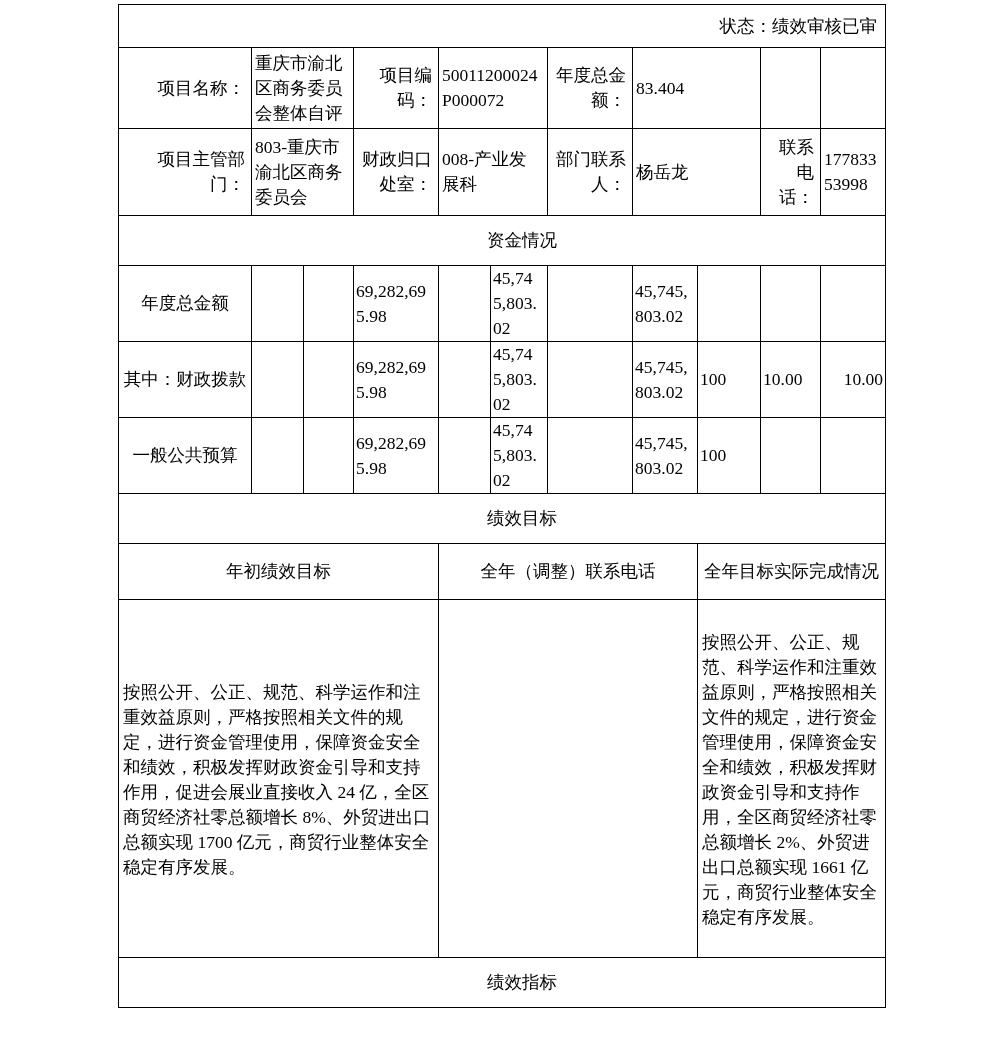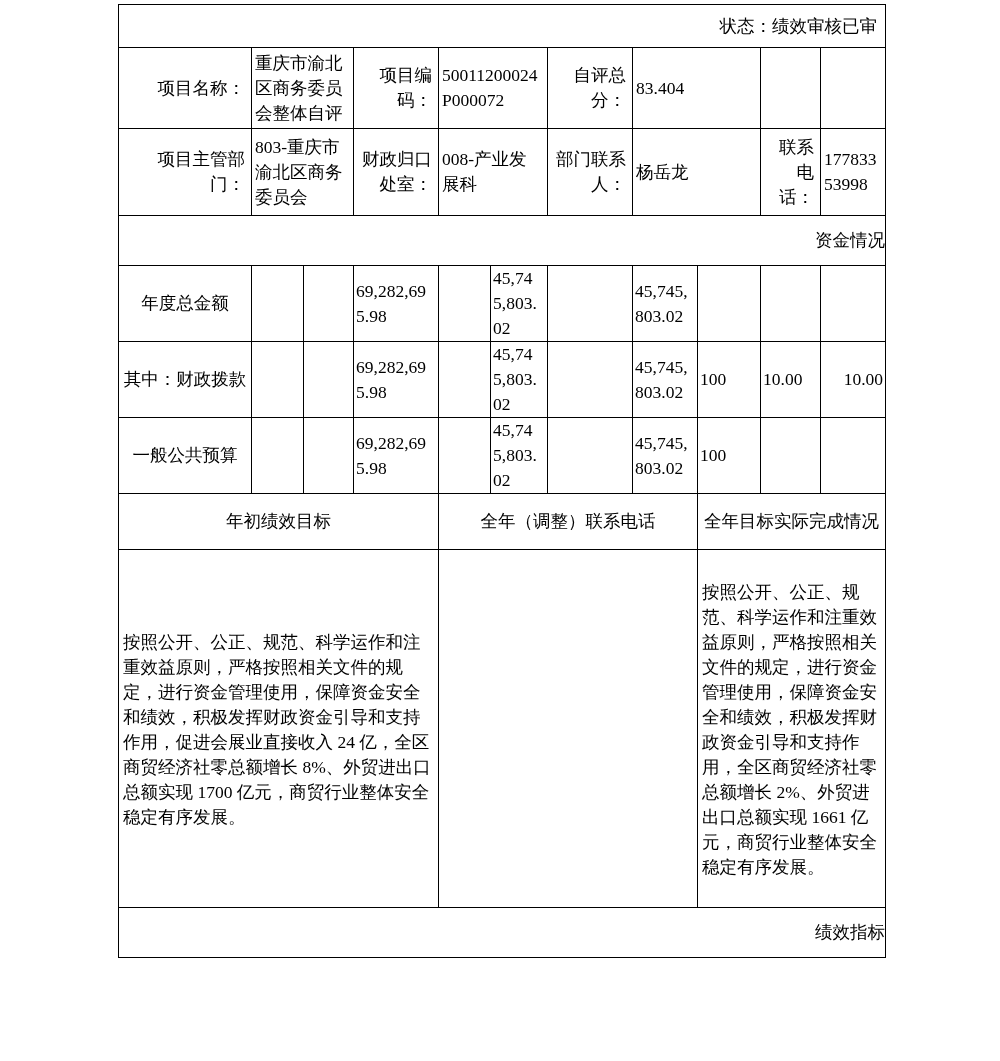--- a/index.html
+++ b/index.html
@@ -29,21 +29,21 @@
   tr.h81  { height:81px; }
   tr.h87  { height:87px; }
   tr.h50  { height:50px; }
   tr.h60  { height:60px; }
   tr.h45  { height:45px; }
   tr.h46  { height:46px; }
   tr.h56  { height:56px;padding-left:21px; }
   tr.h358 { height:358px; }
 
   td.status { text-align:right; padding:0 8px; }
-  td.sec    { text-align:right;padding-left:40px; }
+  td.sec    { text-align:center;padding-left:40px; }
   td.lbl    { text-align:right; padding:0 6px; }
   td.val    { text-align:left; padding:0 3px; word-break:break-all; }
   td.ctr    { text-align:center; padding:0 2px; }
   td.rowlbl { text-align:center; padding:0 2px; }
   td.num    { text-align:left; padding:0 2px; word-break:break-all; line-height:20px; }
   td.numr   { text-align:right; padding:0 2px; word-break:break-all; line-height:20px; }
   td.goal   {
     vertical-align:top;
     text-align:left;
     padding:3px 1px 0 4px;
@@ -72,21 +72,21 @@
     <tbody>
         <tr class="h43">
       <td colspan="11" class="status">状态：绩效审核已审</td>
     </tr>
 
     <tr class="h81">
       <td class="lbl">项目名称：</td>
       <td colspan="2" class="val">重庆市渝北区商务委员会整体自评</td>
       <td class="lbl">项目编码：</td>
       <td colspan="2" class="val">50011200024P000072</td>
-      <td class="lbl">自评总分：</td>
+      <td class="lbl">年度总金额：</td>
       <td colspan="2" class="val">83.404</td>
       <td></td>
       <td></td>
     </tr>
 
     <tr class="h87">
       <td class="lbl">项目主管部门：</td>
       <td colspan="2" class="val">803-重庆市渝北区商务委员会</td>
       <td class="lbl">财政归口处室：</td>
       <td colspan="2" class="val">008-产业发展科</td>
@@ -134,20 +134,23 @@
       <td class="num">69,282,695.98</td>
       <td></td>
       <td class="num">45,745,803.02</td>
       <td></td>
       <td class="num">45,745,803.02</td>
       <td class="num">100</td>
       <td class="num"></td>
       <td class="numr"></td>
     </tr>
 
+    <tr class="h50">
+      <td colspan="11" class="sec">绩效目标</td>
+    </tr>
 
     <tr class="h56">
       <td colspan="4" class="ctr">年初绩效目标</td>
       <td colspan="4" class="ctr">全年（调整）联系电话</td>
       <td colspan="3" class="ctr">全年目标实际完成情况</td>
     </tr>
 
     <tr class="h358">
       <td colspan="4" class="goal">按照公开、公正、规范、科学运作和注重效益原则，严格按照相关文件的规定，进行资金管理使用，保障资金安全和绩效，积极发挥财政资金引导和支持作用，促进会展业直接收入 24 亿，全区商贸经济社零总额增长 8%、外贸进出口总额实现 1700 亿元，商贸行业整体安全稳定有序发展。</td>
       <td colspan="4" class="goal"></td>

